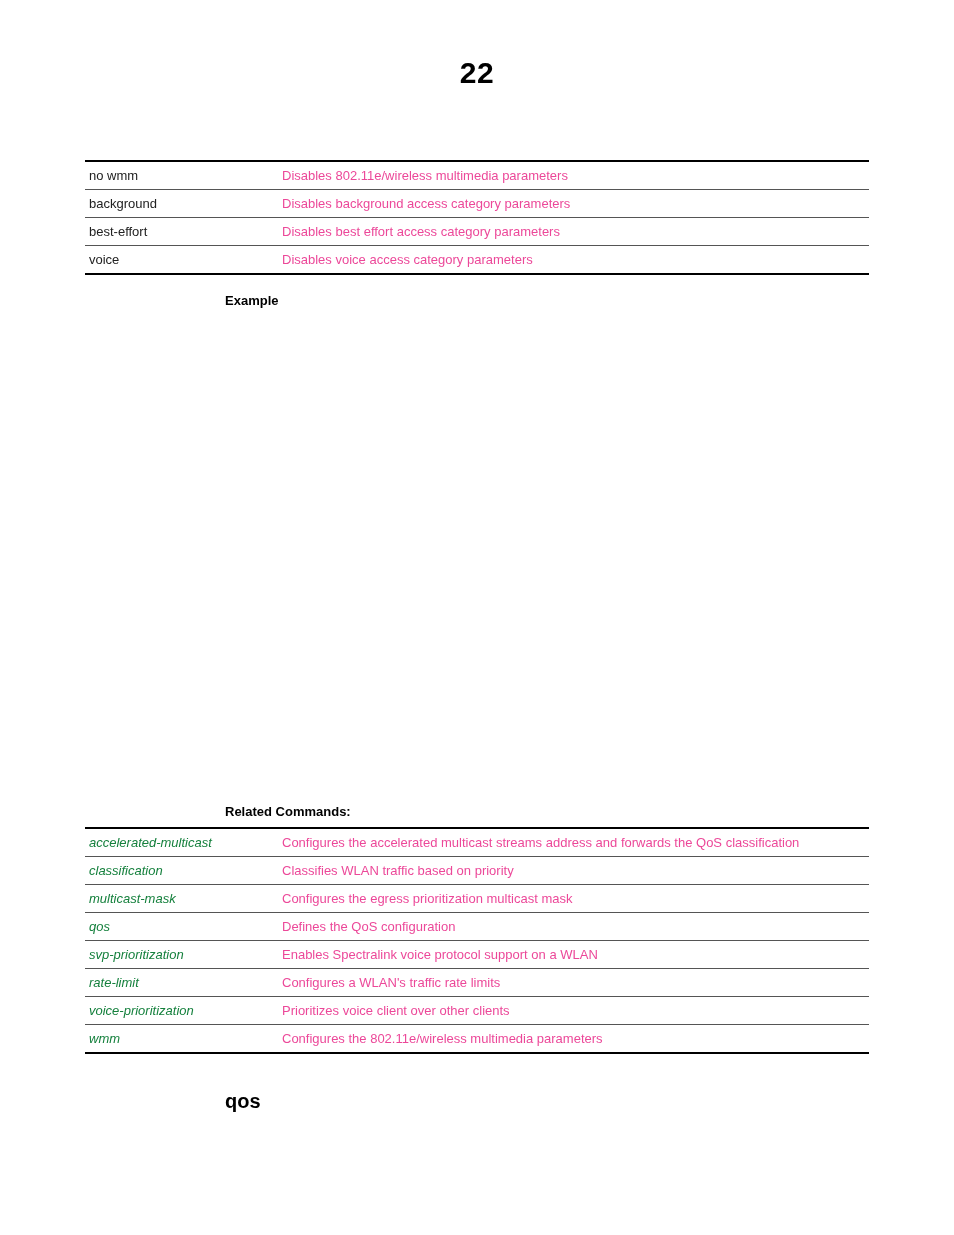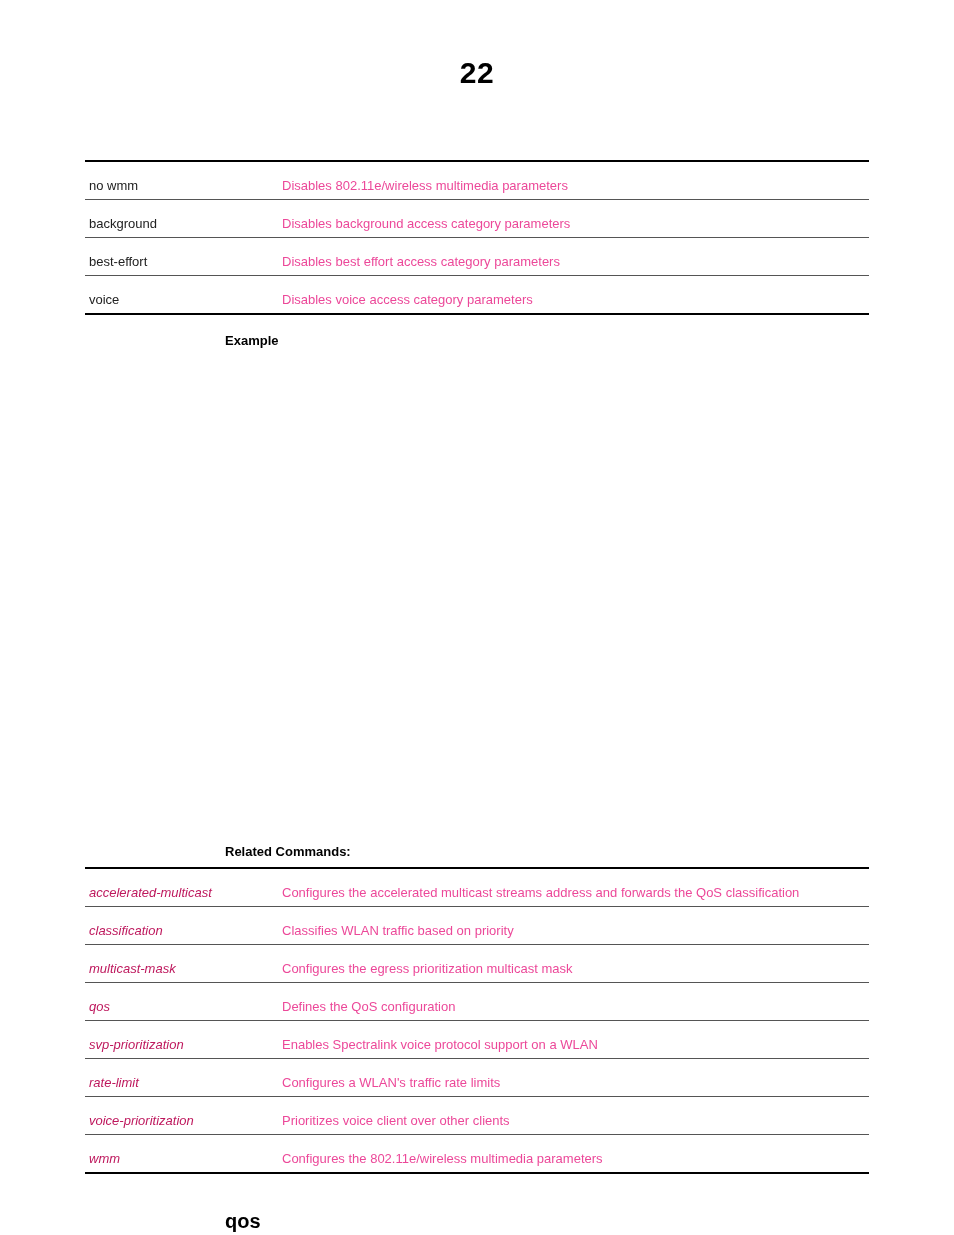--- a/index.html
+++ b/index.html
@@ -33,41 +33,41 @@
   table.param-table tbody tr {
     border-top: 1px solid #555;
   }
   table.param-table tbody tr:first-child {
     border-top: 2px solid #000;
   }
   table.param-table tbody tr:last-child {
     border-bottom: 2px solid #000;
   }
   table.param-table td {
-    padding: 16px 4px 6px 4px;
+    padding: 6px 4px 6px 4px;
     vertical-align: top;
   }
   table.param-table td.col-left {
     width: 185px;
     color: #222;
   }
   table.param-table td.col-right {
     color: #ec4899;
   }
   .indent-block {
     margin-left: 140px;
   }
   .section-label {
     font-size: 13px;
     font-weight: 700;
     margin-top: 18px;
     margin-bottom: 8px;
   }
   .link {
-    color: #be185d;
+    color: #15803d;
     font-style: italic;
     cursor: pointer;
   }
   .heading-2 {
     font-size: 20px;
     font-weight: 700;
     margin-top: 36px;
     margin-bottom: 10px;
   }
   .related-gap {

